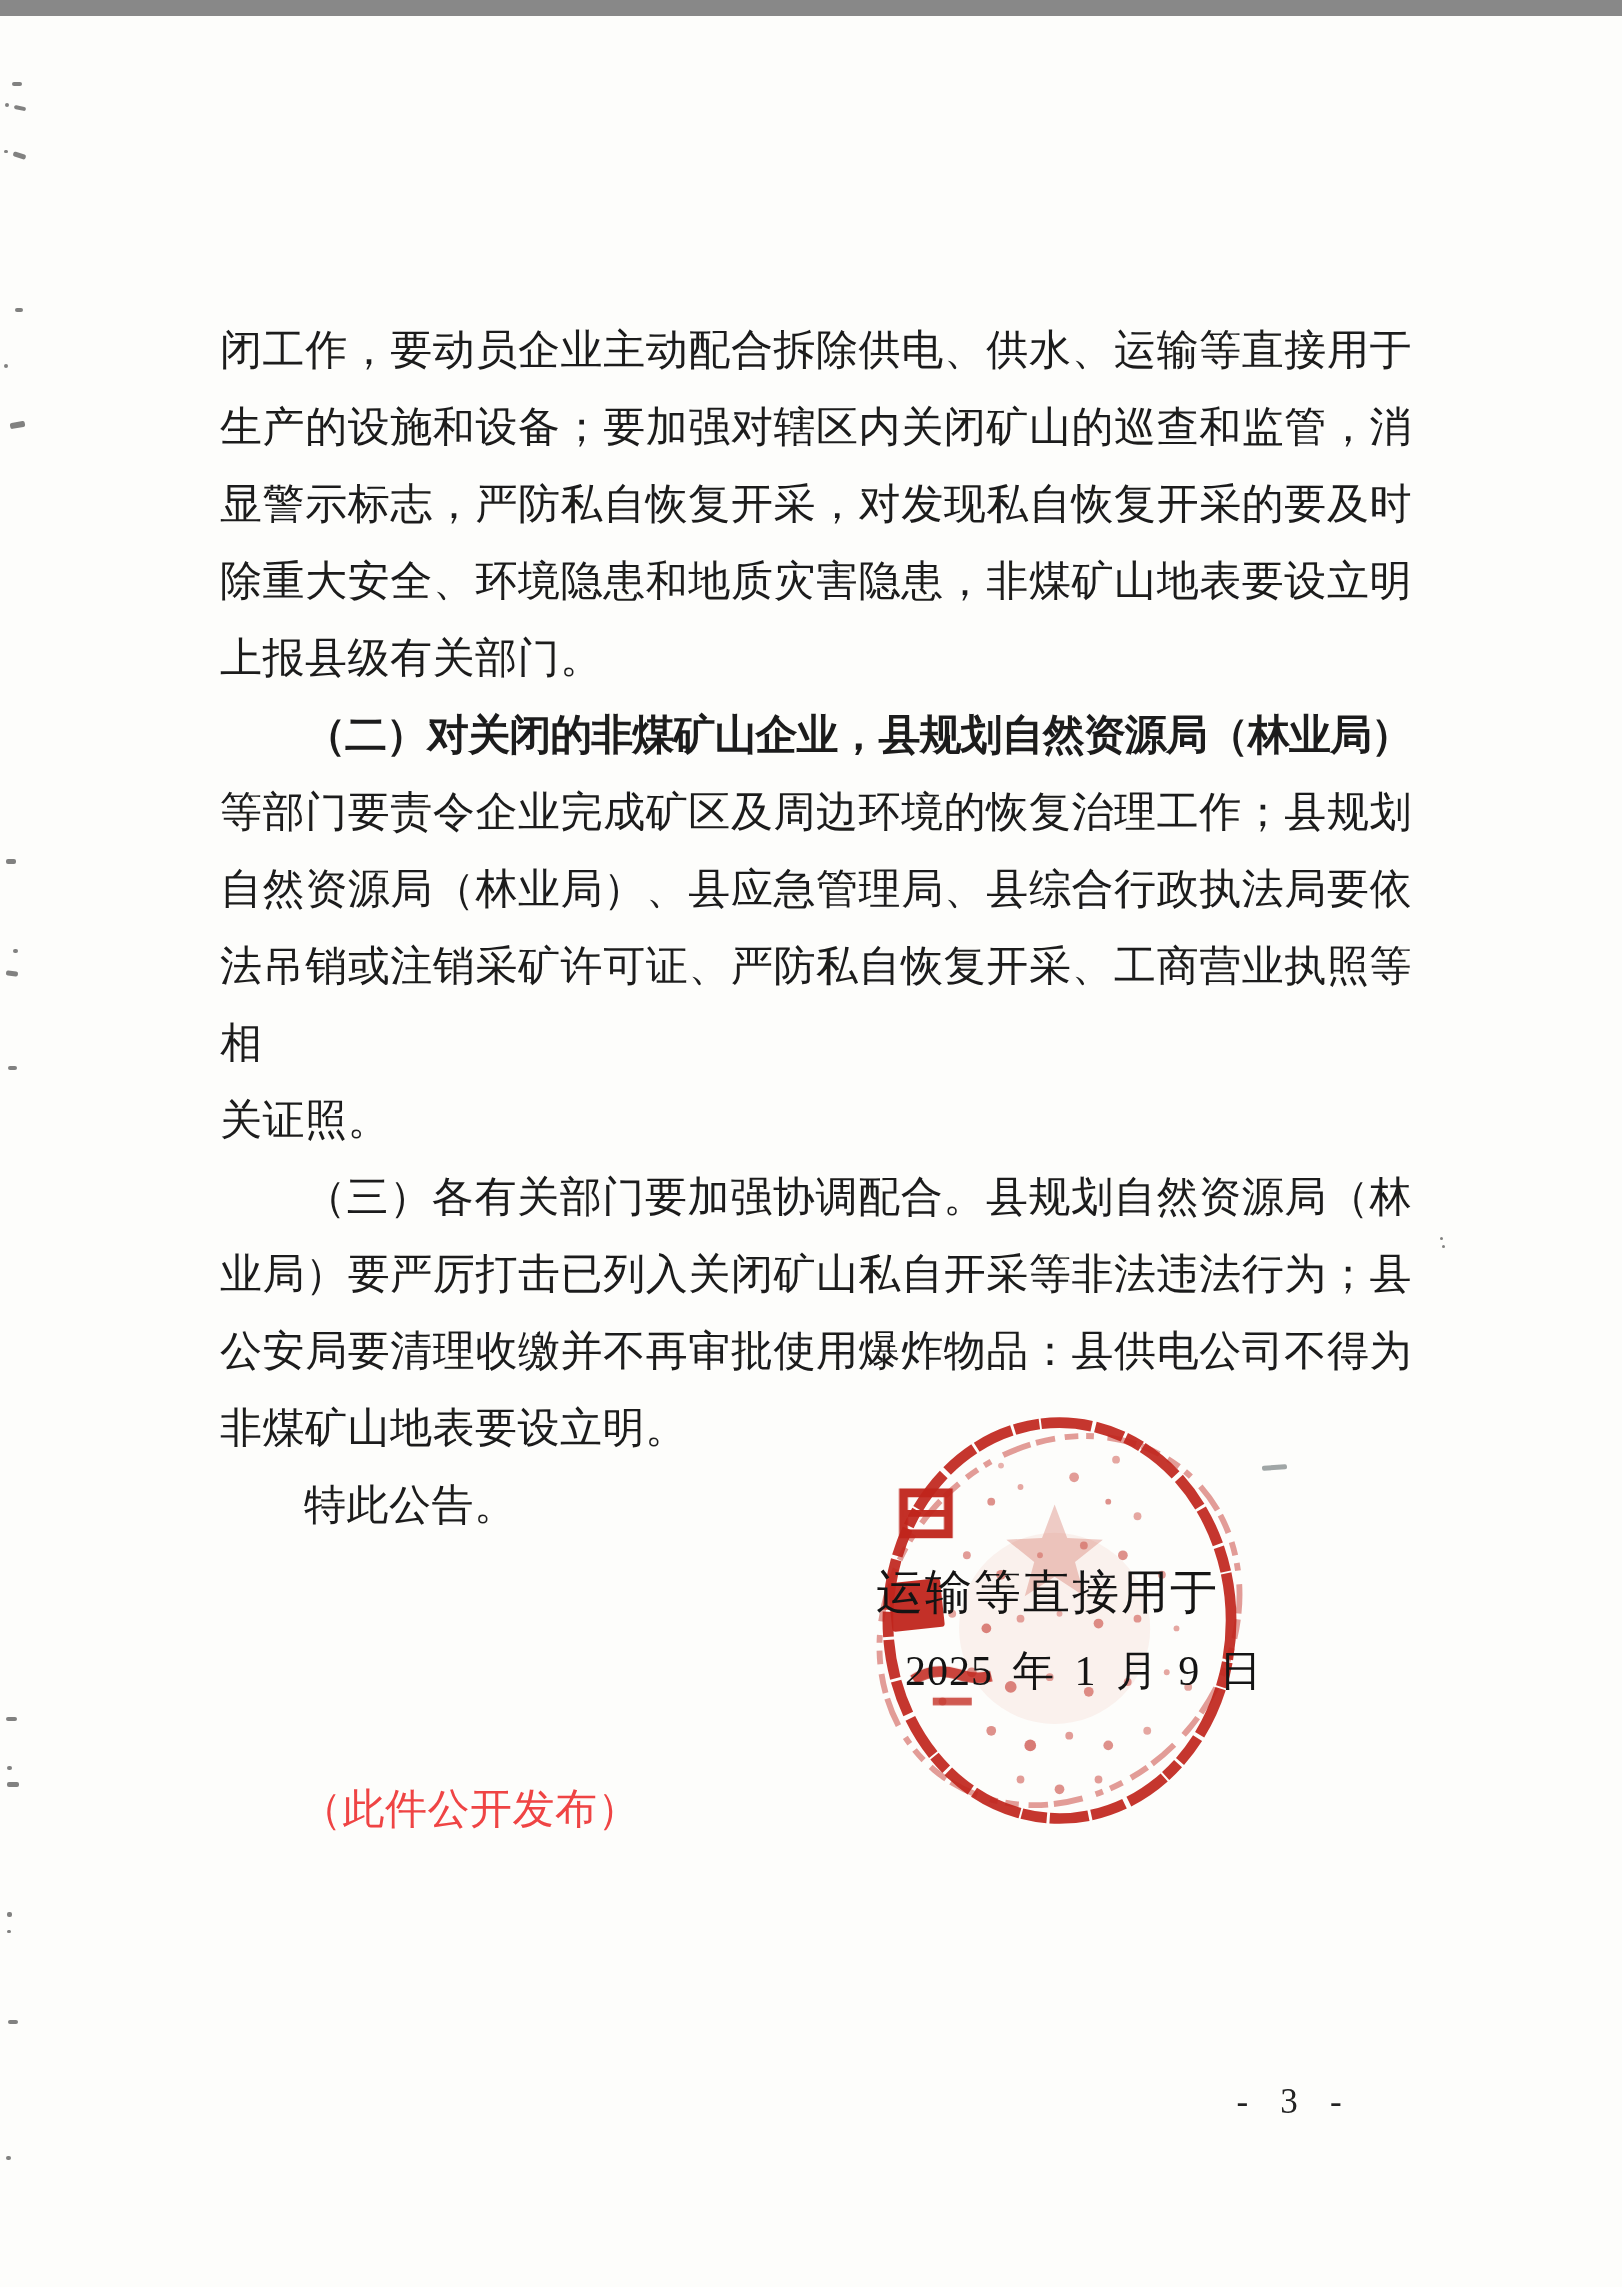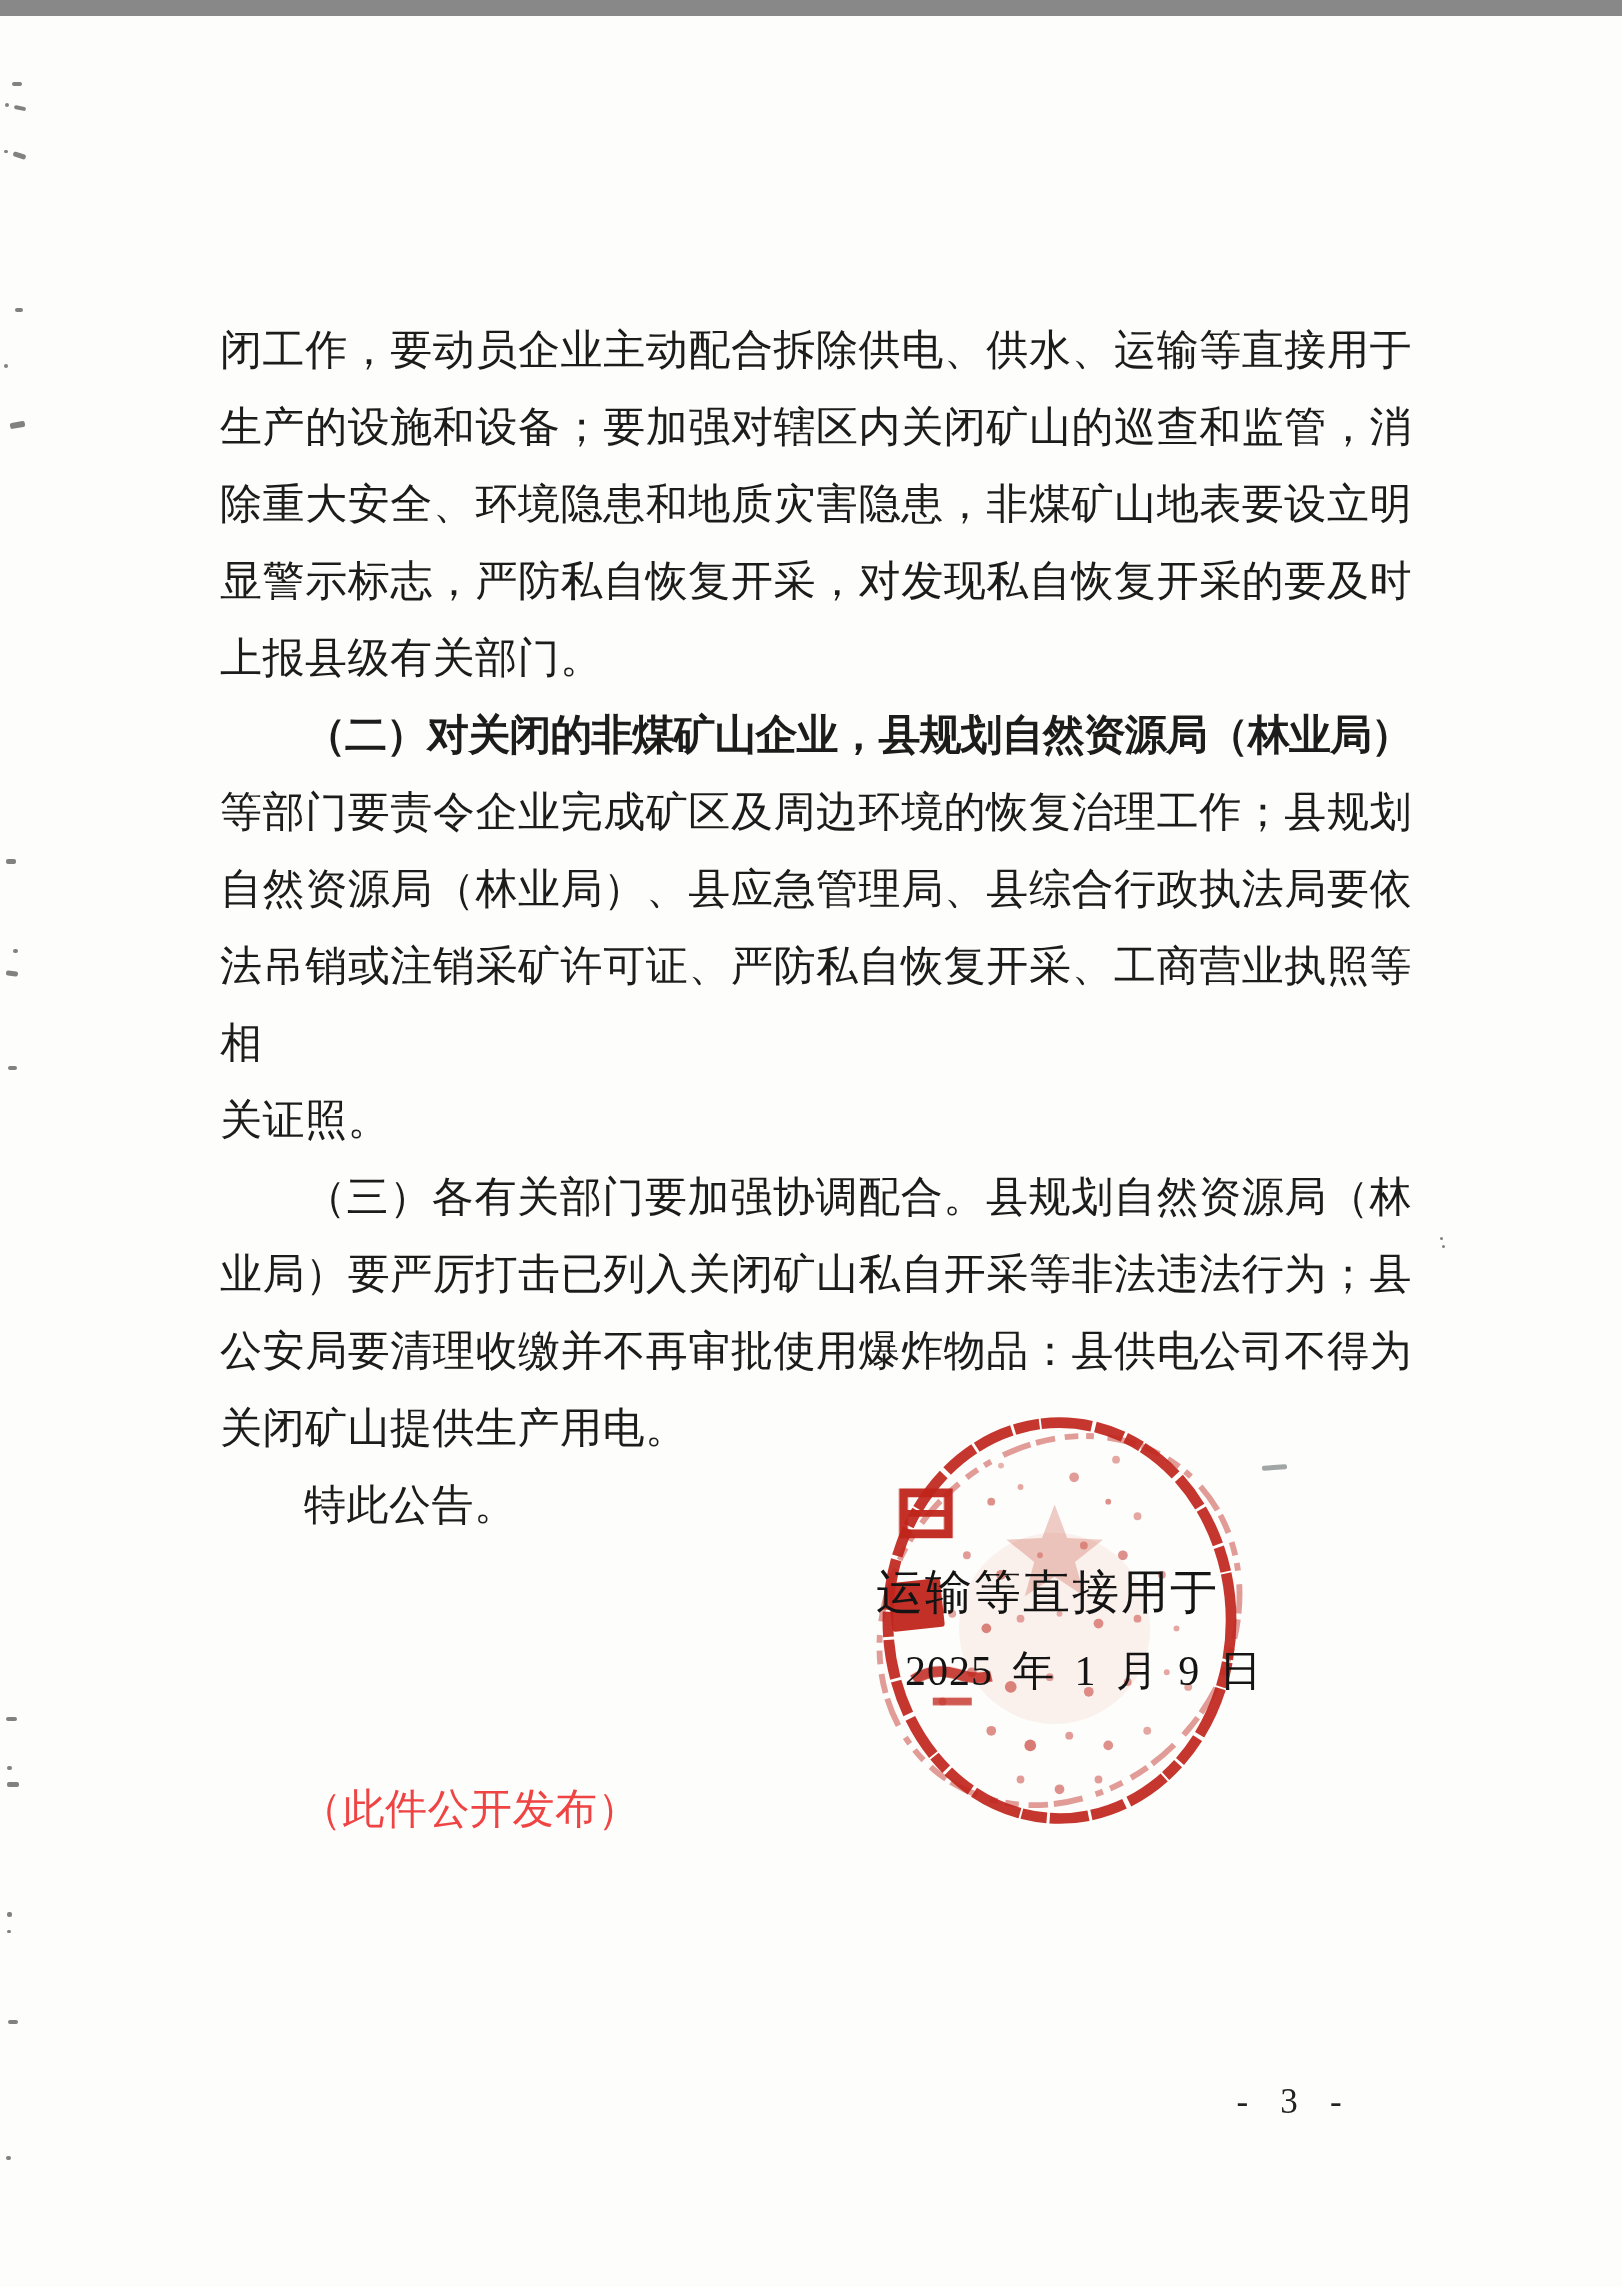--- a/index.html
+++ b/index.html
@@ -58,32 +58,32 @@
   }
 </style>
 </head>
 <body>
 
 <div class="page">
 
   <div class="text-block">
     <div class="line full">闭工作，要动员企业主动配合拆除供电、供水、运输等直接用于</div>
     <div class="line full">生产的设施和设备；要加强对辖区内关闭矿山的巡查和监管，消</div>
+    <div class="line full">显警示标志，严防私自恢复开采，对发现私自恢复开采的要及时</div>
     <div class="line full">除重大安全、环境隐患和地质灾害隐患，非煤矿山地表要设立明</div>
-    <div class="line full">显警示标志，严防私自恢复开采，对发现私自恢复开采的要及时</div>
     <div class="line">上报县级有关部门。</div>
     <div class="line full indent tight">（二）对关闭的非煤矿山企业，县规划自然资源局（林业局）</div>
     <div class="line full">等部门要责令企业完成矿区及周边环境的恢复治理工作；县规划</div>
     <div class="line full">自然资源局（林业局）、县应急管理局、县综合行政执法局要依</div>
     <div class="line full">法吊销或注销采矿许可证、严防私自恢复开采、工商营业执照等相</div>
     <div class="line">关证照。</div>
     <div class="line full indent">（三）各有关部门要加强协调配合。县规划自然资源局（林</div>
     <div class="line full">业局）要严厉打击已列入关闭矿山私自开采等非法违法行为；县</div>
     <div class="line full">公安局要清理收缴并不再审批使用爆炸物品：县供电公司不得为</div>
-    <div class="line">关闭矿山提供生产用电。</div>
+    <div class="line">非煤矿山地表要设立明。</div>
     <div class="line indent">特此公告。</div>
   </div>
 
   <svg class="seal" viewBox="0 0 380 440" xmlns="http://www.w3.org/2000/svg" aria-hidden="true">
 
     <ellipse cx="190" cy="217" rx="176" ry="203" fill="none" stroke="#c0251c" stroke-width="11" opacity="0.92" stroke-dasharray="40 3 26 2 52 4 30 3 18 2 44 5 36 3"></ellipse>
     <ellipse cx="190" cy="217" rx="173" ry="200" fill="none" stroke="#c0251c" stroke-width="6" opacity="0.45" stroke-dasharray="8 14 30 6 20 10 14 8" transform="rotate(40 190 217)"></ellipse>
 
     <circle cx="185" cy="225" r="98" fill="#d4543f" opacity="0.07"></circle>
     <polygon points="185,98 197.9,132.2 234.5,134 205.9,156.8 215.6,192 185,172 154.4,192 164.1,156.8 135.5,134 172.1,132.2" fill="#c84a38" opacity="0.28"></polygon>

